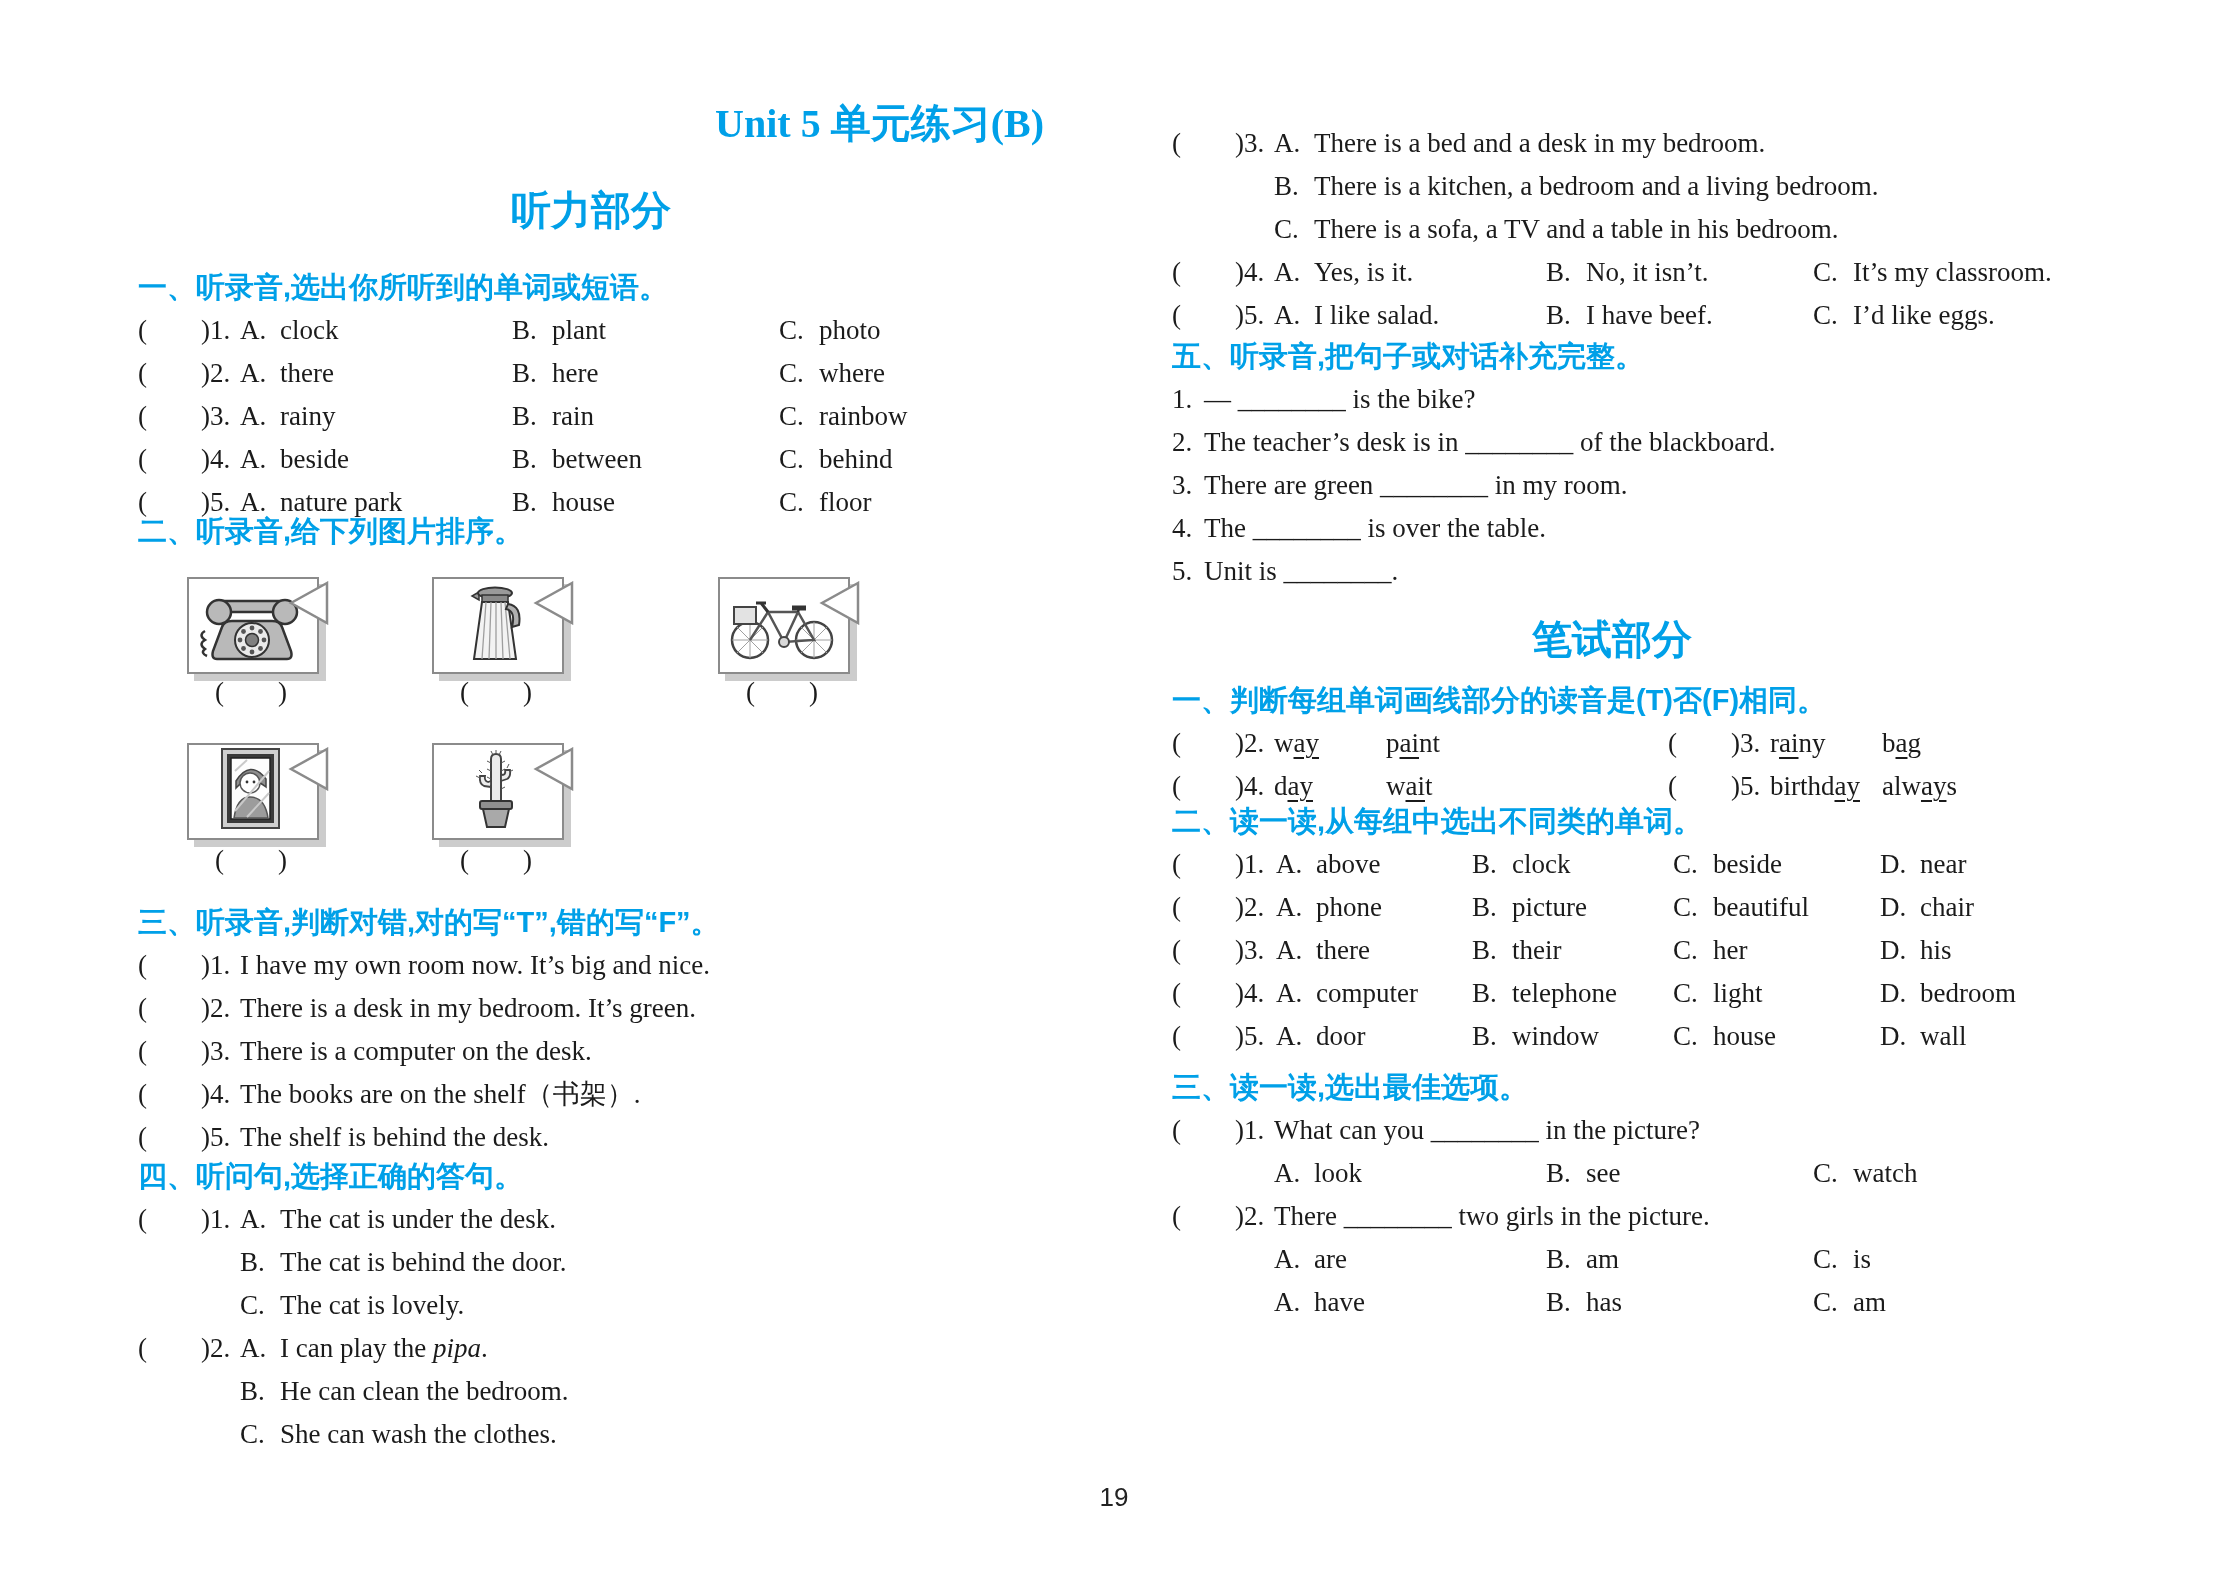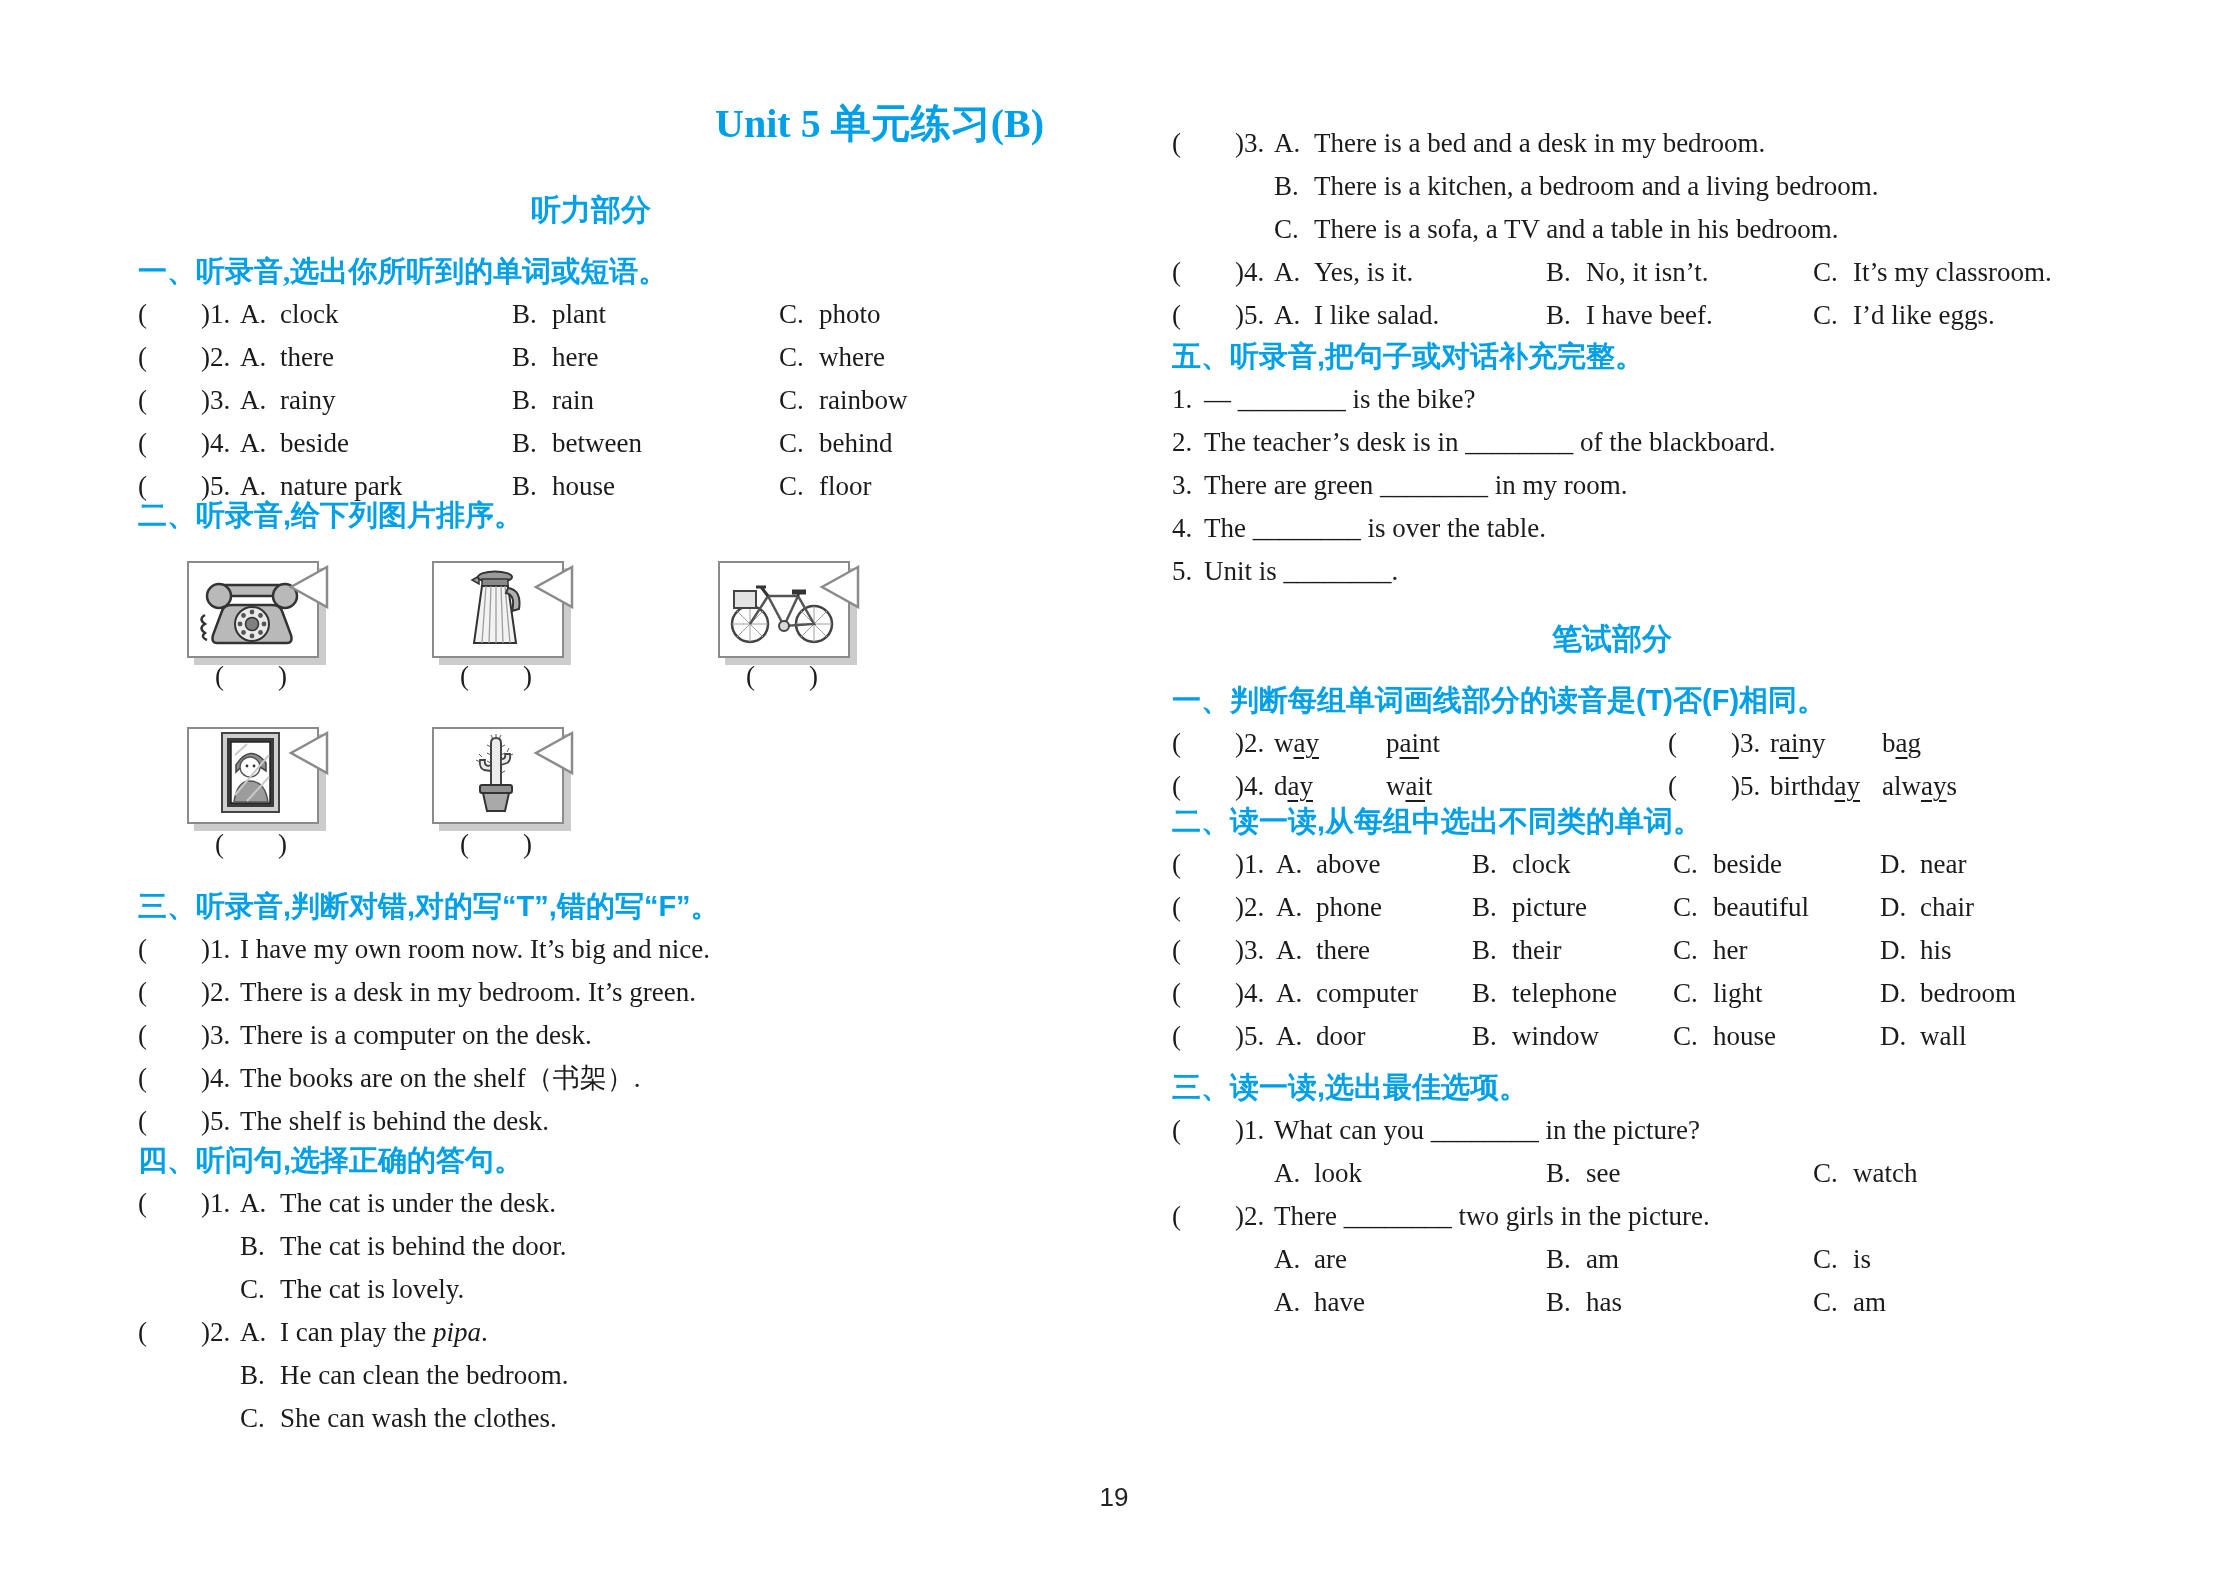--- a/index.html
+++ b/index.html
@@ -5,21 +5,21 @@
   html,body{margin:0;padding:0;background:#ffffff;}
   .page{position:relative;width:2220px;height:1571px;background:#fff;overflow:hidden;
         font-family:"Liberation Serif","DejaVu Serif",serif;color:#1b1b1b;font-size:27px;}
   .col{position:absolute;top:0;}
   .col-left{left:138px;width:906px;}
   .col-right{left:1172px;width:880px;}
 
   .doc-title{margin-top:100px;height:48px;line-height:48px;text-align:right;
              font-size:40px;font-weight:bold;color:#00a0e8;
              font-family:"Liberation Serif","DejaVu Sans",serif;}
-  .part-heading{height:36px;line-height:36px;text-align:center;font-size:30px;font-weight:bold;
+  .part-heading{height:36px;line-height:36px;text-align:center;font-size:40px;font-weight:bold;
              color:#00a0e8;font-family:"Liberation Sans","DejaVu Sans",sans-serif;}
   .sec-heading{height:43px;line-height:43px;font-size:29px;font-weight:bold;color:#00a0e8;
              font-family:"Liberation Sans","DejaVu Sans",sans-serif;white-space:nowrap;}
 
   .row{position:relative;height:43px;line-height:43px;white-space:nowrap;}
   .at{position:absolute;top:0;}
   .pa{left:0;}
   .oa{left:102px;} .ob{left:374px;} .oc{left:641px;}
   .wa{left:104px;} .wb{left:300px;} .wc{left:501px;} .wd{left:708px;}
   .paren,.pnum{white-space:pre;}
@@ -46,21 +46,21 @@
 </head>
 <body>
 
 <div class="page">
 
   <div class="col col-left">
 
     <div class="doc-title">Unit 5 单元练习(B)</div>
     <div class="part-heading" style="margin-top:44px;">听力部分</div>
 
-    <div class="sec-heading" style="margin-top:22px;font-family:Liberation Serif, serif;">一、听录音,选出你所听到的单词或短语。</div>
+    <div class="sec-heading" style="margin-top:38px;">一、听录音,选出你所听到的单词或短语。</div>
 
     <div>
 
         <div class="row">
           <span class="at pa"><span class="paren">(        )</span><span>1.</span></span>
           <span class="at oa"><span class="letter">A.</span><span>clock</span></span>
           <span class="at ob"><span class="letter">B.</span><span>plant</span></span>
           <span class="at oc"><span class="letter">C.</span><span>photo</span></span>
         </div>
 

